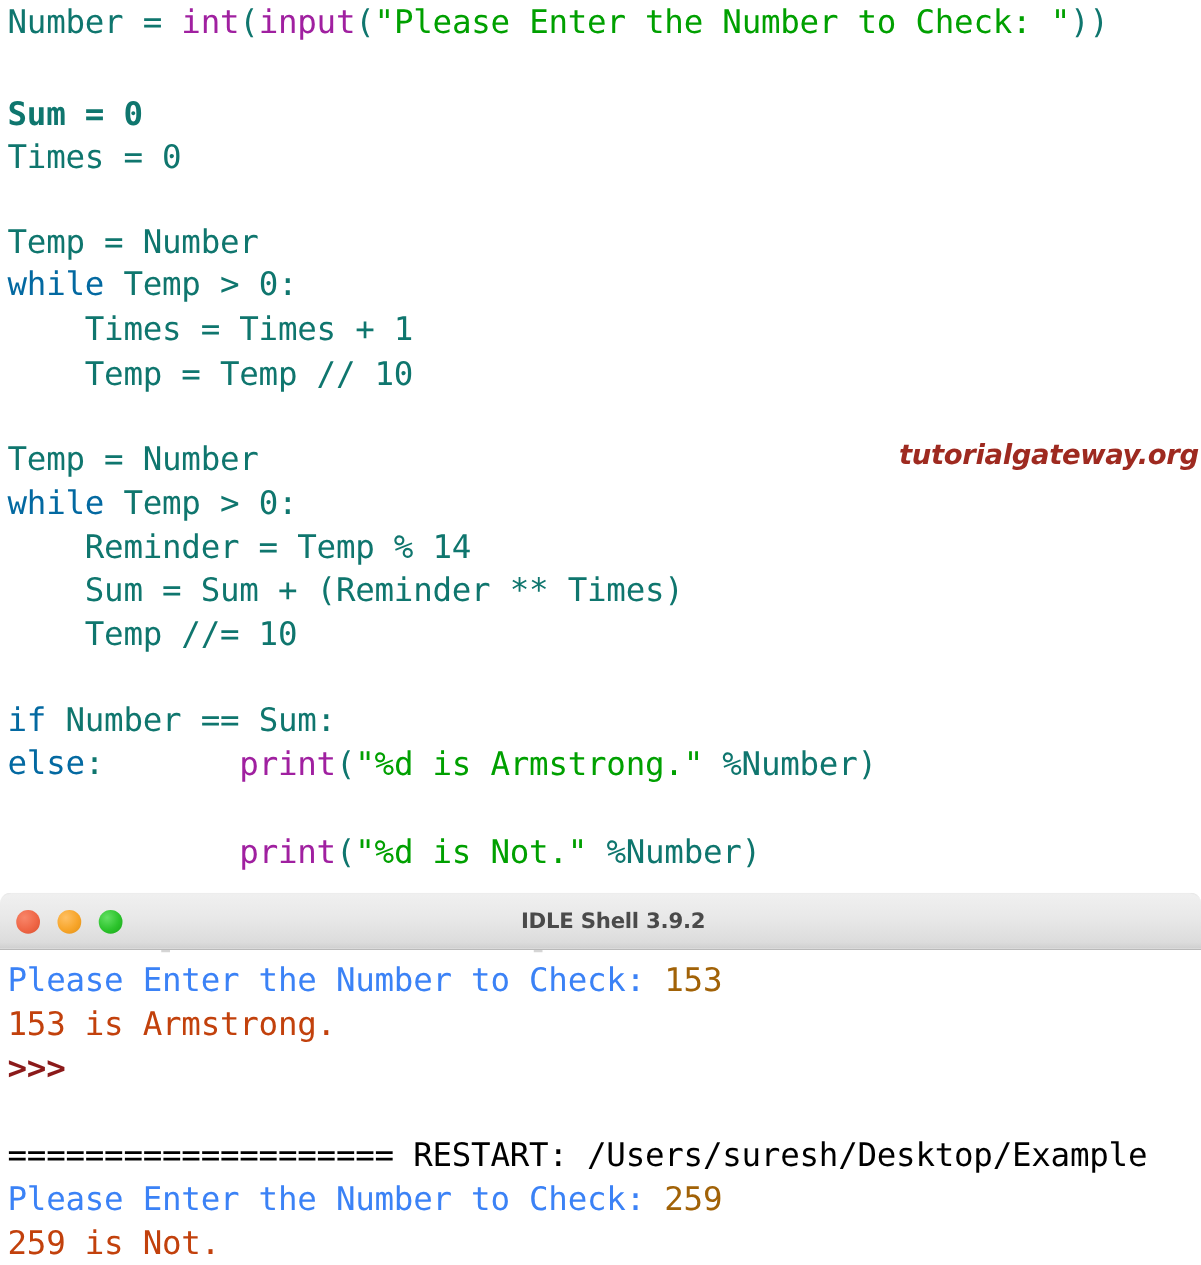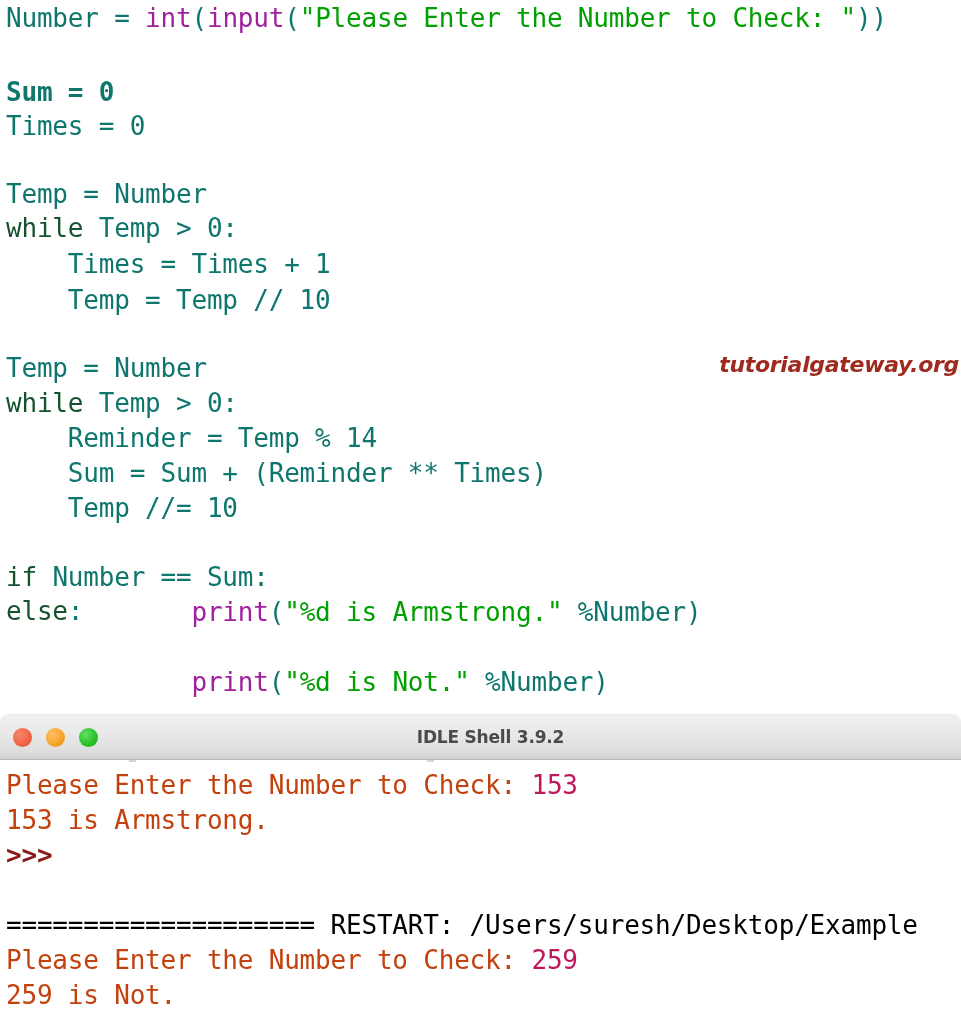--- a/index.html
+++ b/index.html
@@ -27,21 +27,21 @@
   .code-line {
     position: absolute;
     left: 6px;
     white-space: pre;
     font-family: "DejaVu Sans Mono", monospace;
     font-size: 26px;
     line-height: 37px;
     letter-spacing: -0.2px;
     color: #000000;
   }
-  .kw   { color: #14532d; }
+  .kw   { color: #0369a1; }
   .bi   { color: #a020a0; }
   .str  { color: #00a000; }
   .pl   { color: #0f766e; }
 
   
   #watermark {
     position: absolute;
     right: 2px;
     top: 352px;
     font-family: "DejaVu Sans", sans-serif;
@@ -124,22 +124,22 @@
   }
   .shell-line {
     position: absolute;
     left: 6px;
     white-space: pre;
     font-family: "DejaVu Sans Mono", monospace;
     font-size: 26px;
     line-height: 34px;
     letter-spacing: -0.2px;
   }
-  .s-prompt { color: #c2410c; margin-top: 16px; }
-  .s-input  { color: #be185d; }
+  .s-prompt { color: #3b82f6; margin-top: 16px; }
+  .s-input  { color: #a16207; }
   .s-out    { color: #c2410c; }
   .s-chev   { color: #8b1a1a; font-weight: bold; }
   .s-eq     { color: #000000; }
   .s-restart{ color: #000000; }
 
   #bottom-edge {
     position: absolute;
     left: 0;
     bottom: 0;
     width: 961px;

